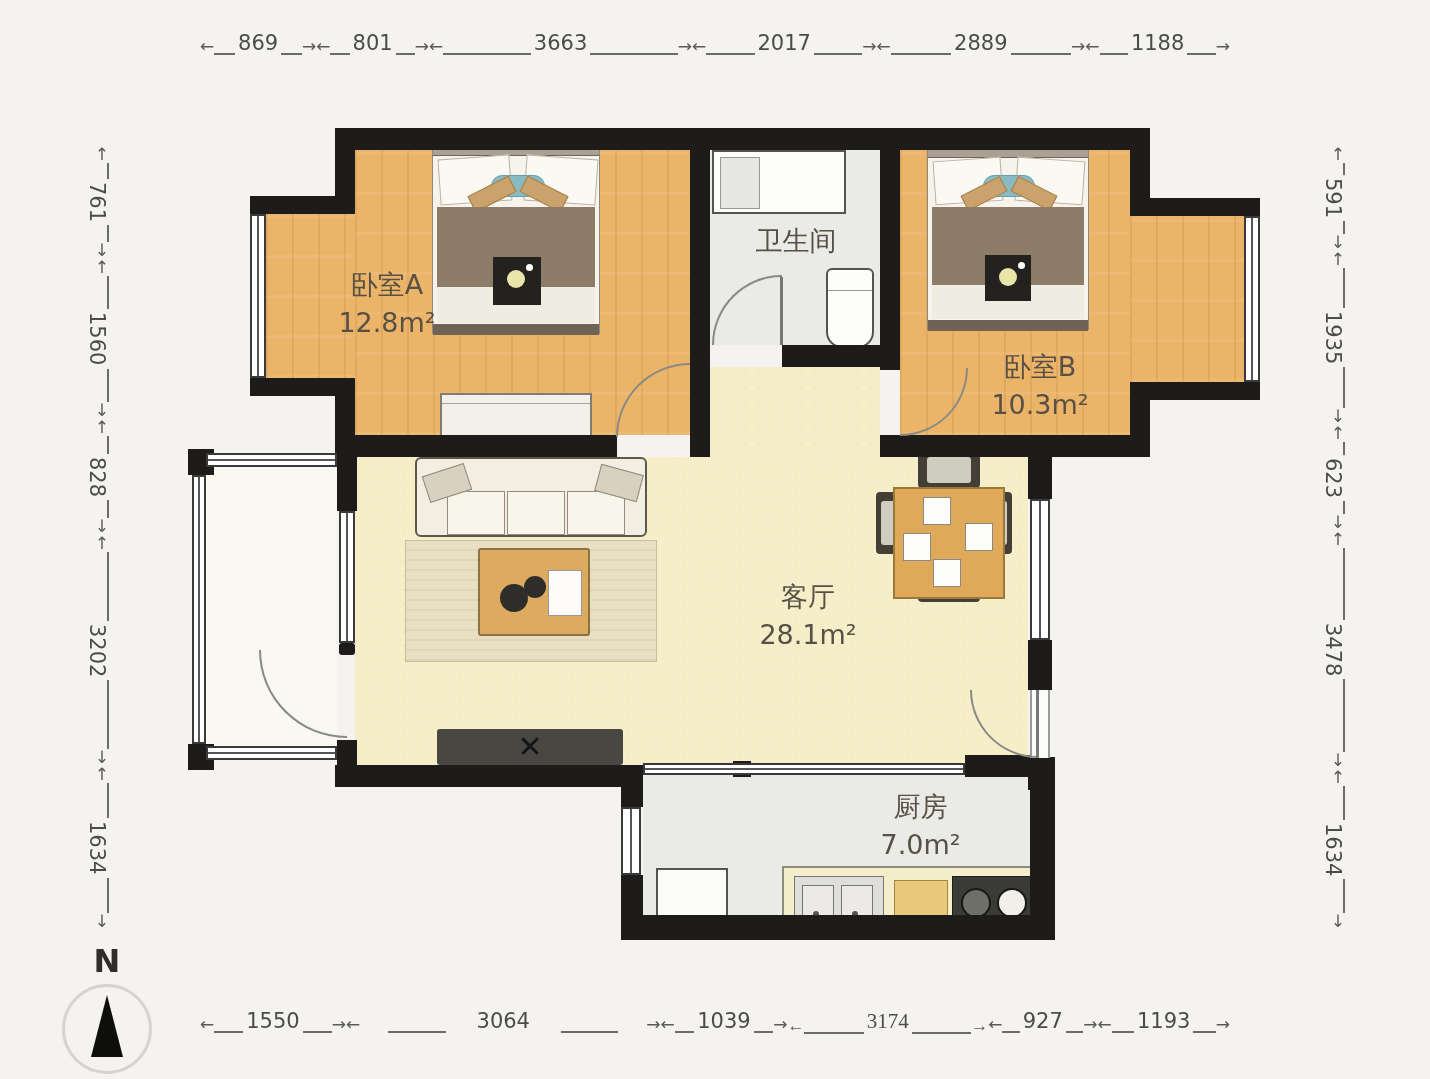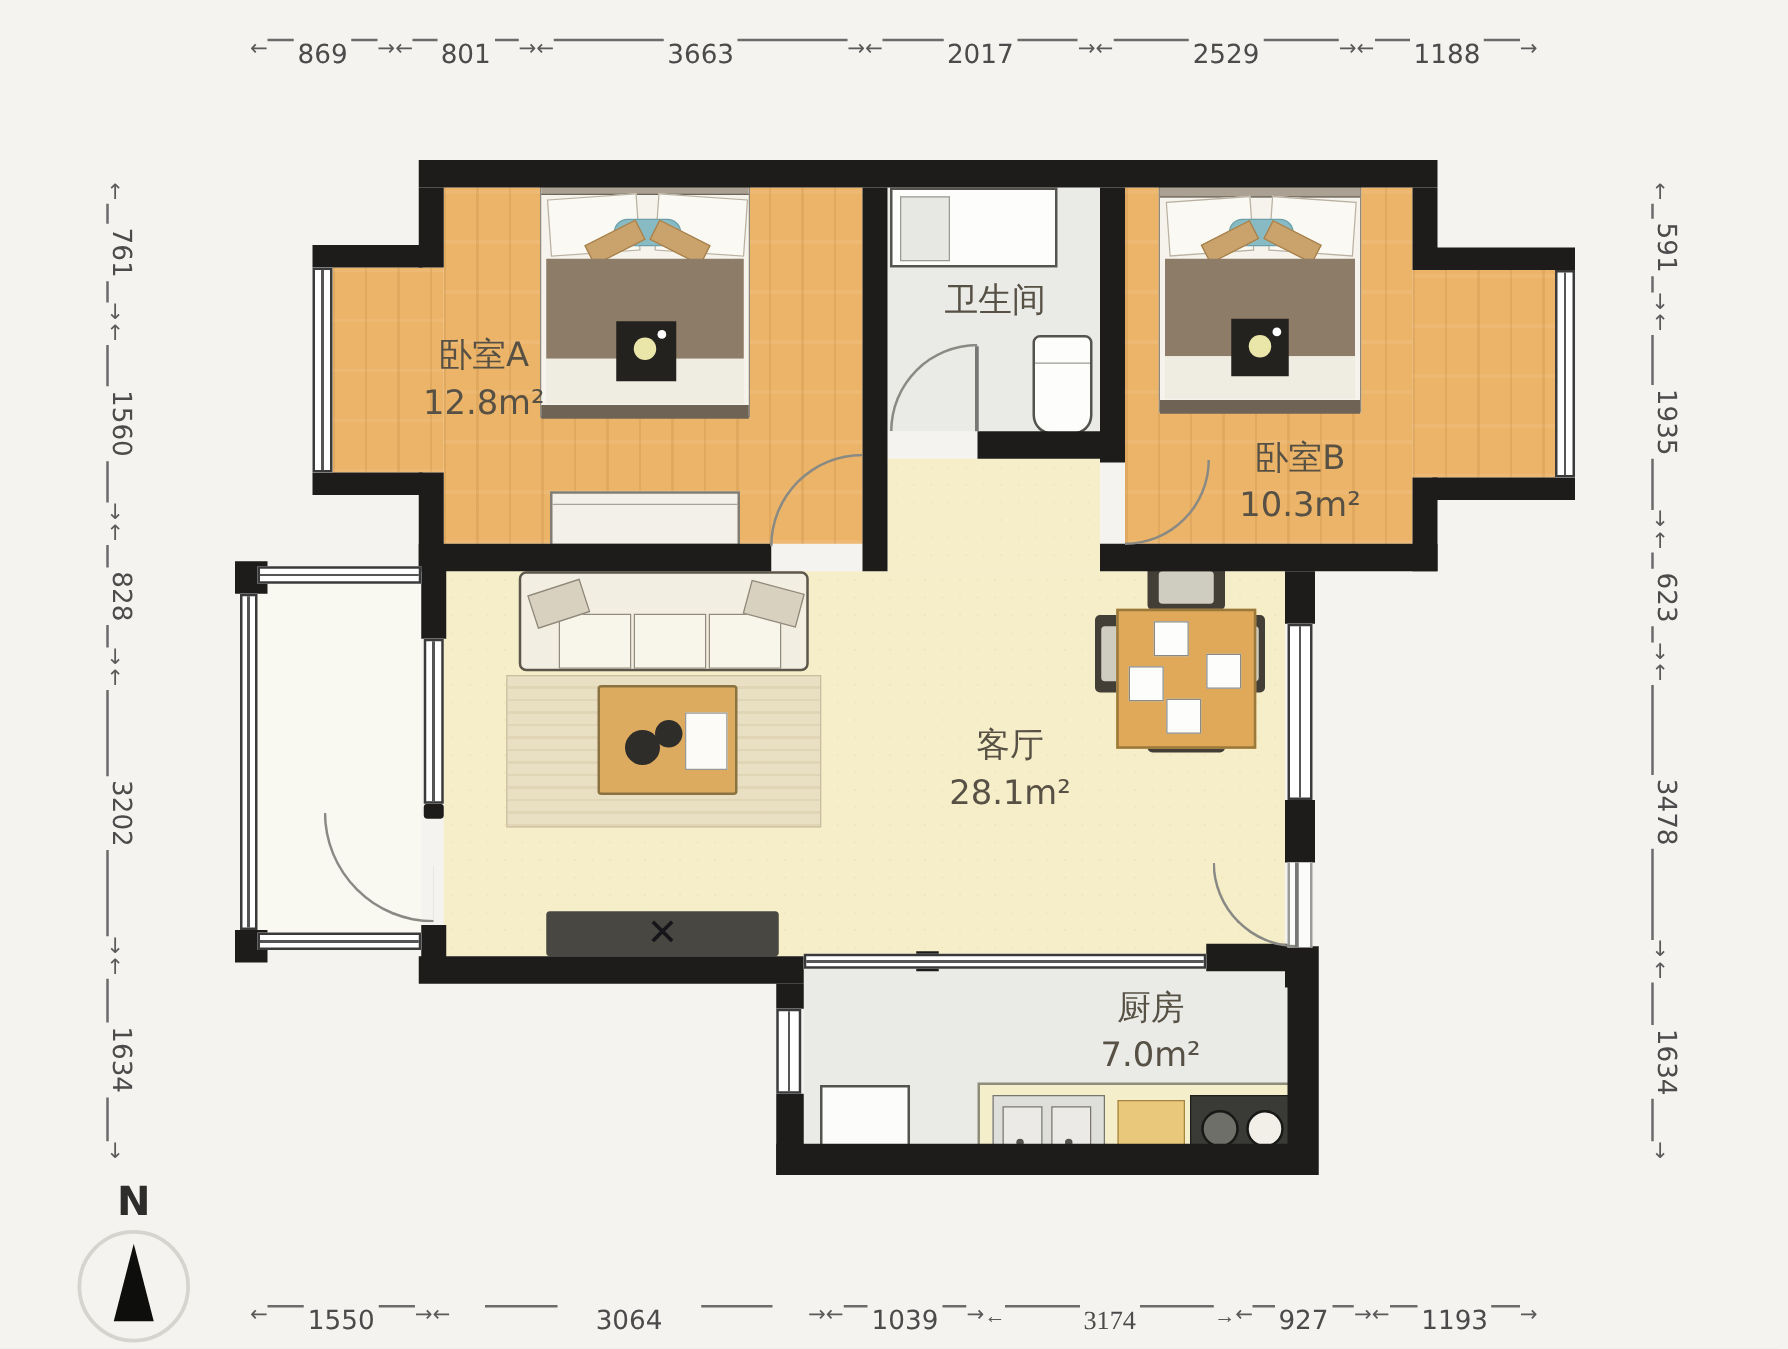--- a/index.html
+++ b/index.html
@@ -66,21 +66,21 @@
   .stove{position:absolute;background:#3a3a36;border:1px solid #1e1e1c;}
   .burner{position:absolute;border-radius:50%;}
   .dresser{background:#f2f0e9;border:2px solid #817d72;}
   .dresser:before{content:"";position:absolute;left:0;right:0;top:8px;border-top:1px solid #a9a499;}
   
   .room-label{position:absolute;z-index:8;text-align:center;color:#575145;font-size:27px;line-height:1.4;font-weight:500;}
   
   .dims{position:absolute;display:flex;z-index:9;color:#4b4b4b;font-size:21px;}
   .dims.hor{flex-direction:row;align-items:center;}
   .dims.ver{flex-direction:column;align-items:center;}
-  .dim-seg{display:flex;align-items:flex-start;min-width:0;min-height:0;}
+  .dim-seg{display:flex;align-items:flex-end;min-width:0;min-height:0;}
   .dims.hor .dim-seg{flex-direction:row;}
   .dims.ver .dim-seg{flex-direction:column;}
   .dim-seg:before,.dim-seg:after{color:#5a5a5a;font-size:17px;line-height:1;}
   .dims.hor .dim-seg:before{content:"\2190";} .dims.hor .dim-seg:after{content:"\2192";}
   .dims.ver .dim-seg:before{content:"\2191";} .dims.ver .dim-seg:after{content:"\2193";}
   .dline{flex:1;min-width:0;min-height:0;}
   .dims.hor .dline{height:0;border-top:2px solid #6b6b6b;}
   .dims.ver .dline{width:0;border-left:2px solid #6b6b6b;}
   .dval{white-space:nowrap;padding:0 3px;}
   .dims.ver .dval{writing-mode:vertical-rl;padding:3px 0;}
@@ -285,30 +285,30 @@
         <span class="dval">3663</span>
         <span class="dline"></span>
       </div>
     <div class="dim-seg" style="flex-grow: 2017;">
         <span class="dline"></span>
         <span class="dval">2017</span>
         <span class="dline"></span>
       </div>
     <div class="dim-seg" style="flex-grow: 2529;">
         <span class="dline"></span>
-        <span class="dval">2529</span>
+        <span class="dval">2889</span>
         <span class="dline"></span>
       </div>
     <div class="dim-seg" style="flex-grow: 1188;">
         <span class="dline"></span>
         <span class="dval">1188</span>
         <span class="dline"></span>
       </div>
   </div>
-  <div class="dims hor" style="left:200px;top:1004px;width:1030px;height:34px;margin-top:35px;">
+  <div class="dims hor" style="left:200px;top:1004px;width:1030px;height:34px;">
     <div class="dim-seg" style="flex-grow: 1550;">
         <span class="dline"></span>
         <span class="dval">1550</span>
         <span class="dline"></span>
       </div>
     <div class="dim-seg" style="flex-grow: 3064; gap: 28px;">
         <span class="dline"></span>
         <span class="dval">3064</span>
         <span class="dline"></span>
       </div>

